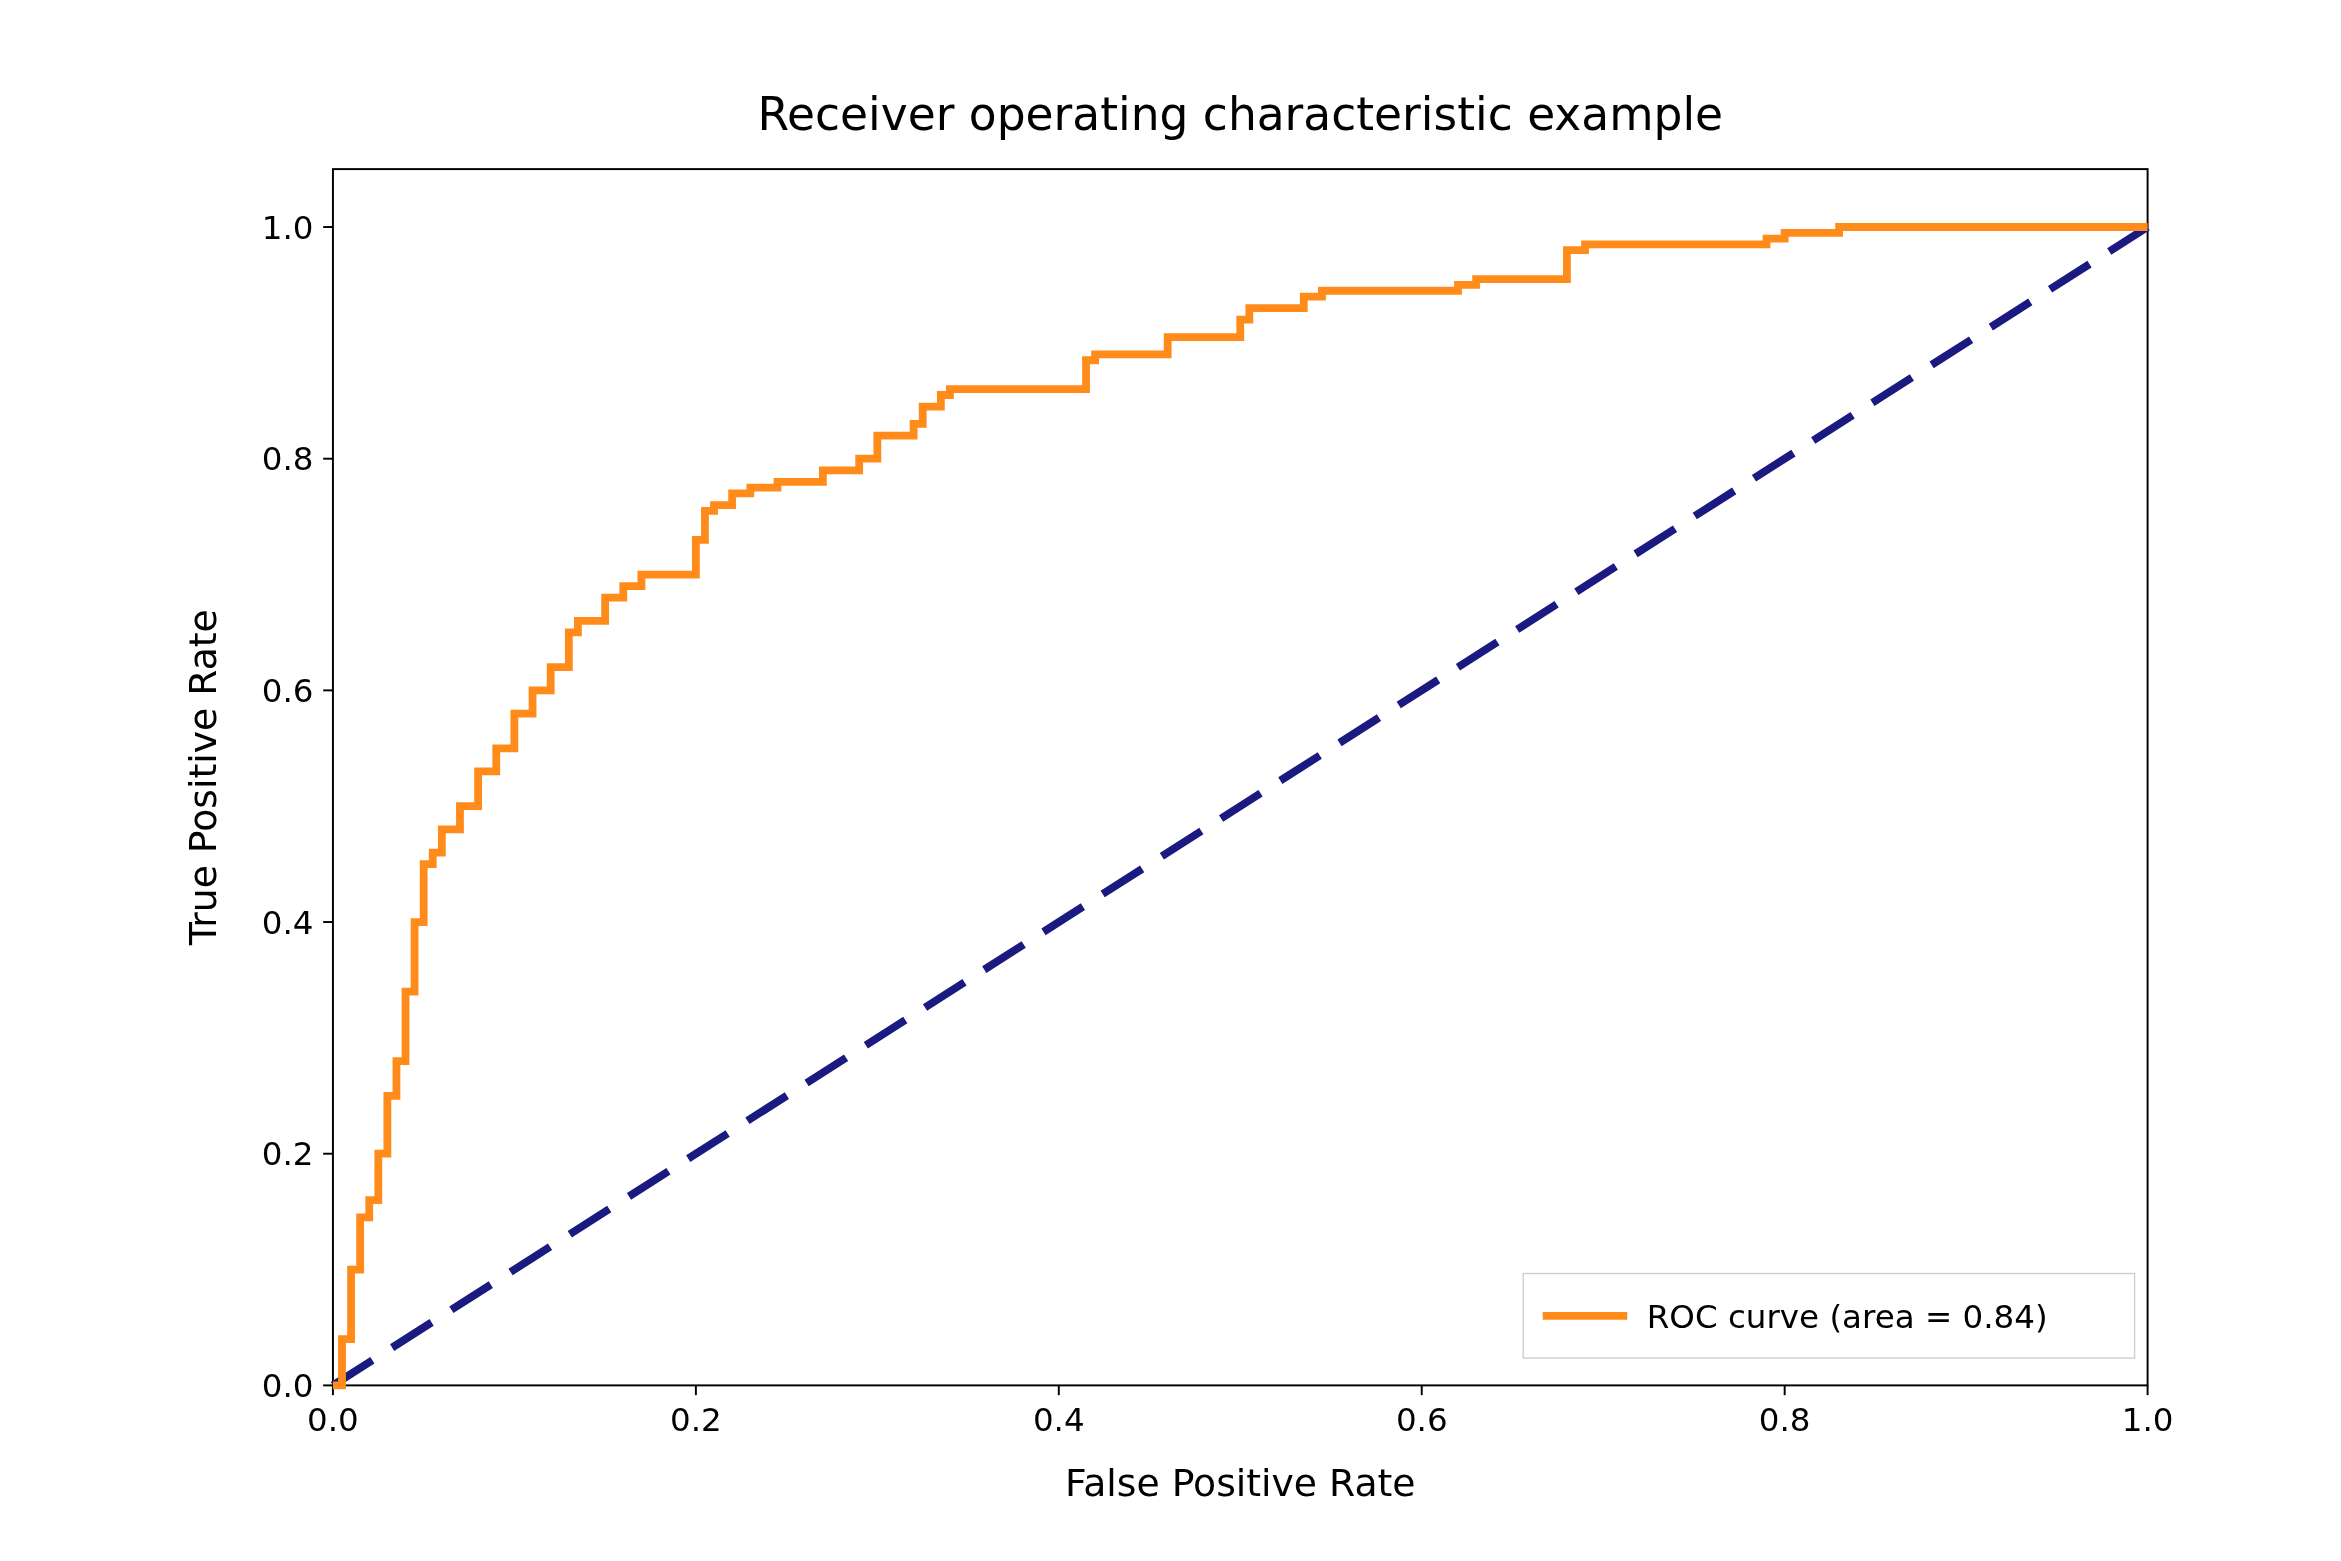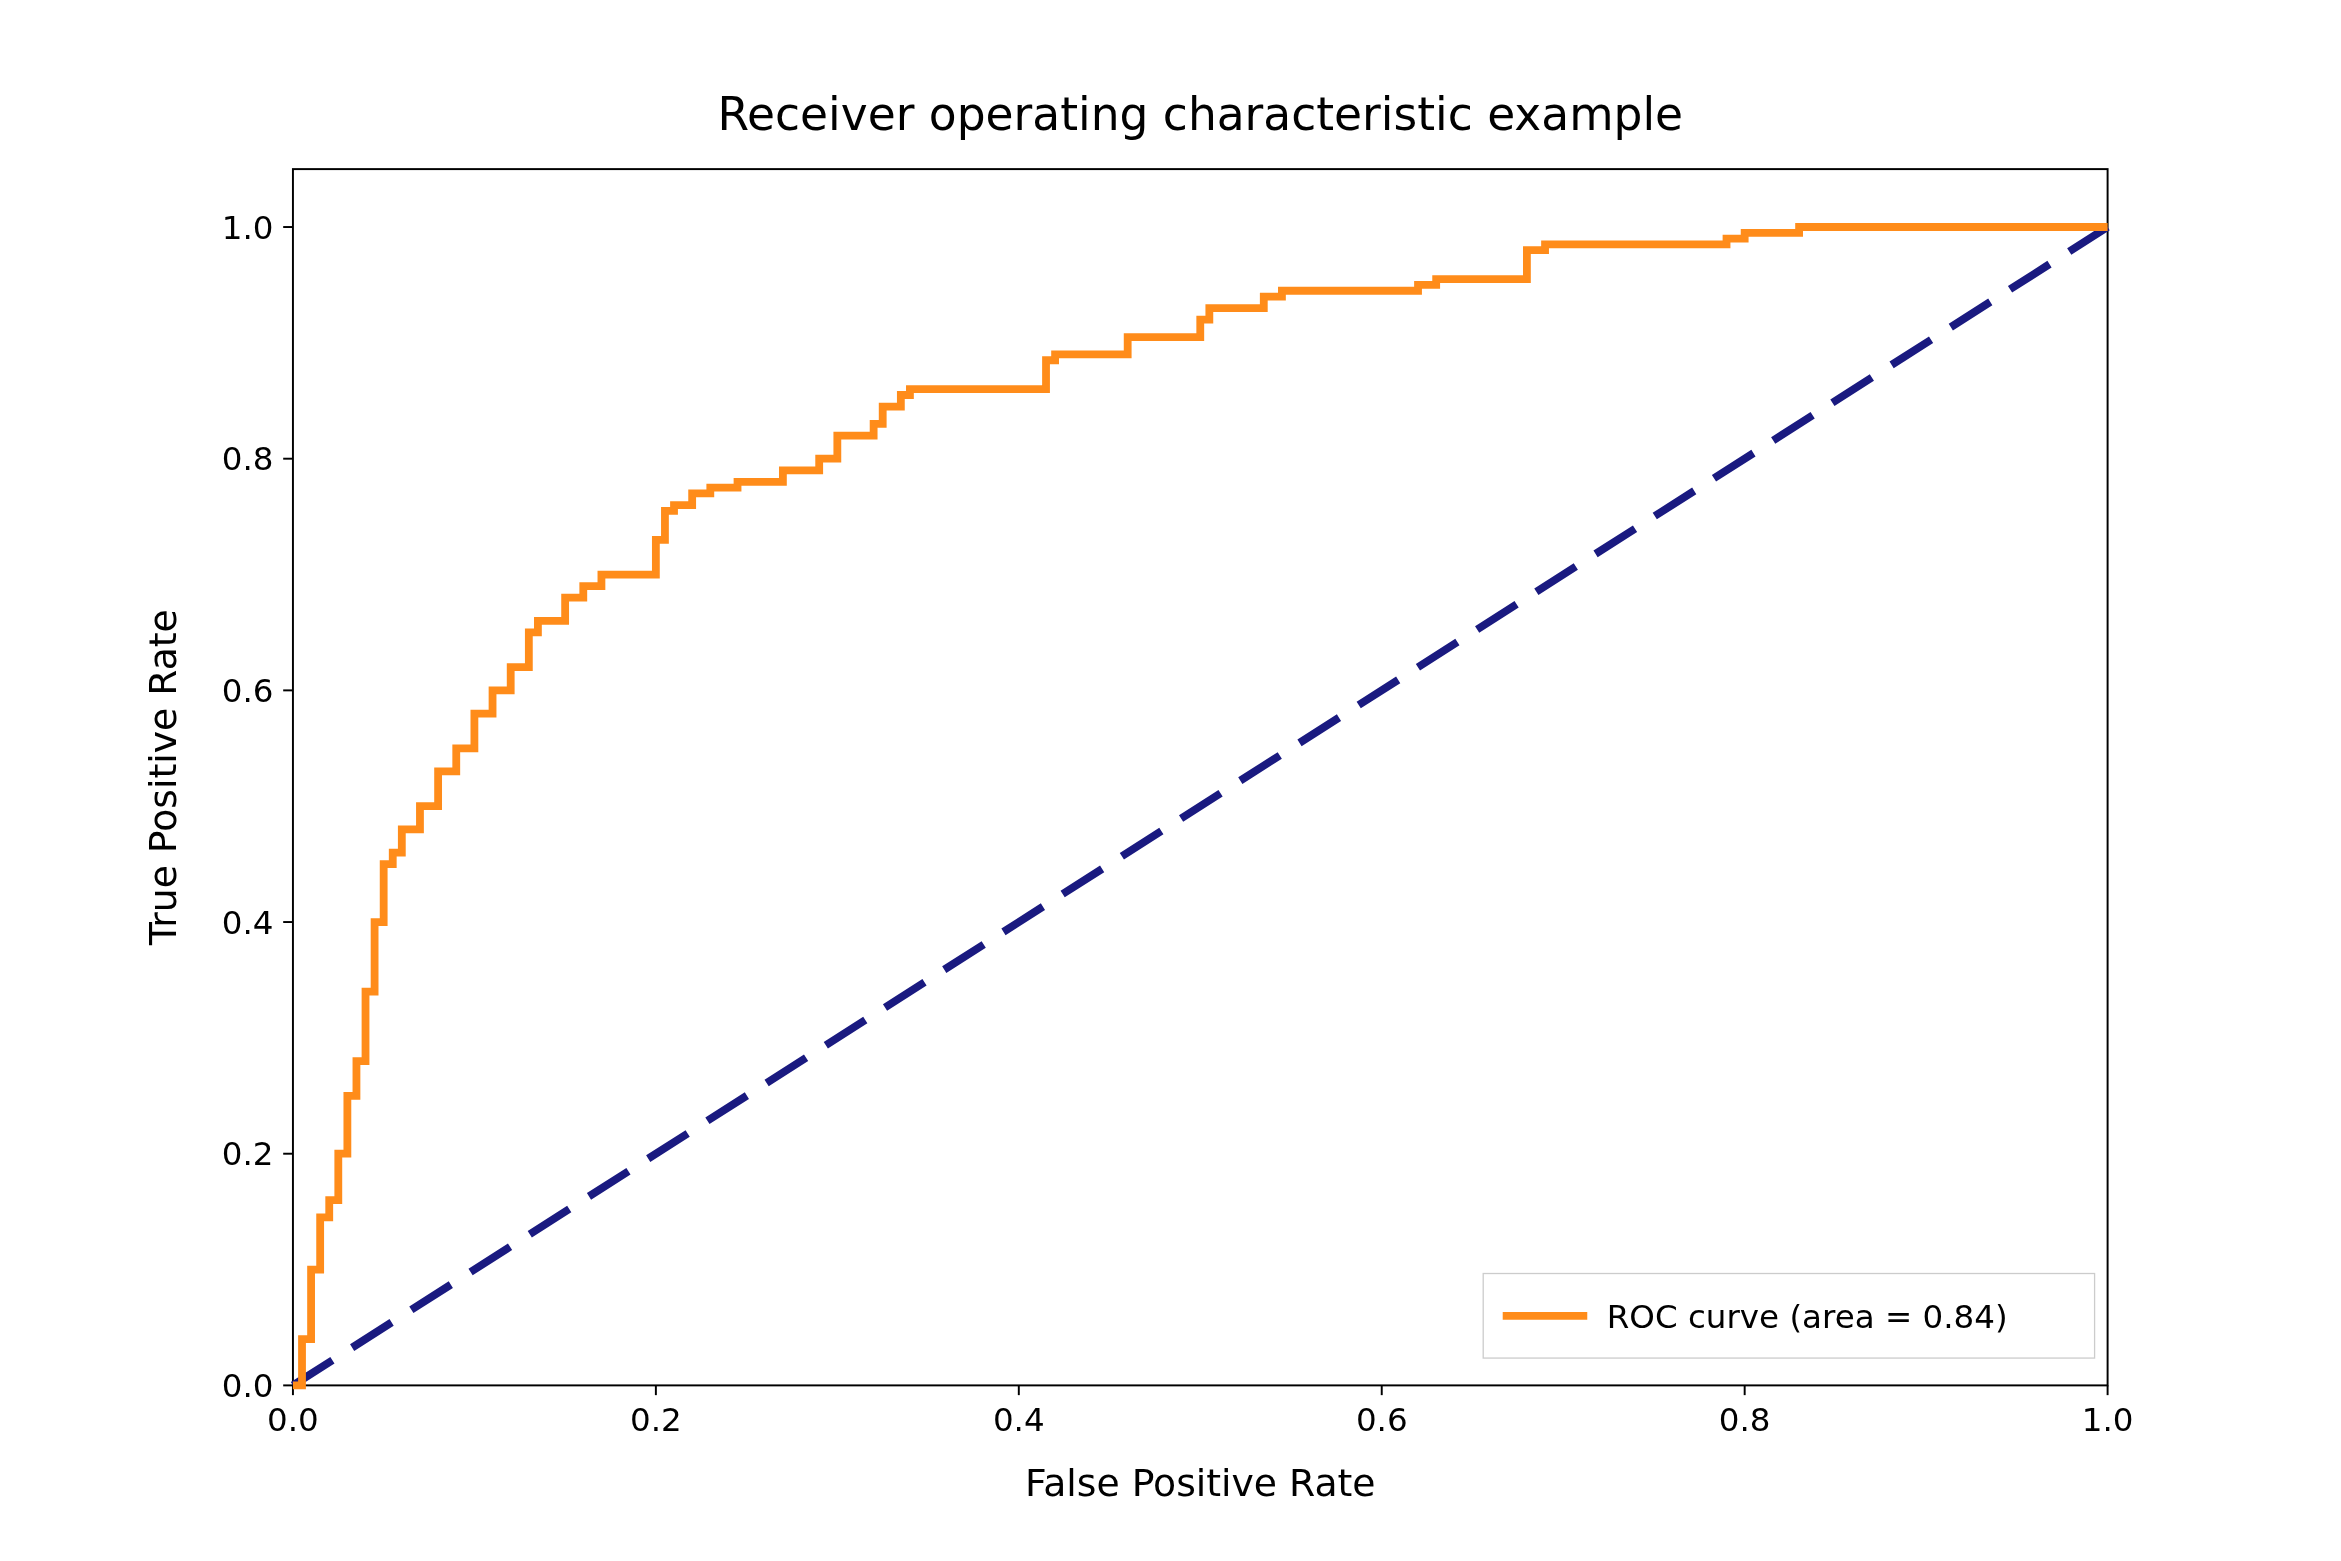--- a/index.html
+++ b/index.html
@@ -6,20 +6,21 @@
     margin: 0;
     padding: 0;
     background: #ffffff;
     font-family: "DejaVu Sans", Arial, sans-serif;
   }
   .chart-container {
     width: 1972px;
     height: 1561px;
     position: relative;
     background: #ffffff;
+    margin-left: 40px;
   }
   svg {
     display: block;
   }
   .axis-label {
     font-size: 58px;
     fill: #000000;
   }
   .tick-label {
     font-size: 50px;

